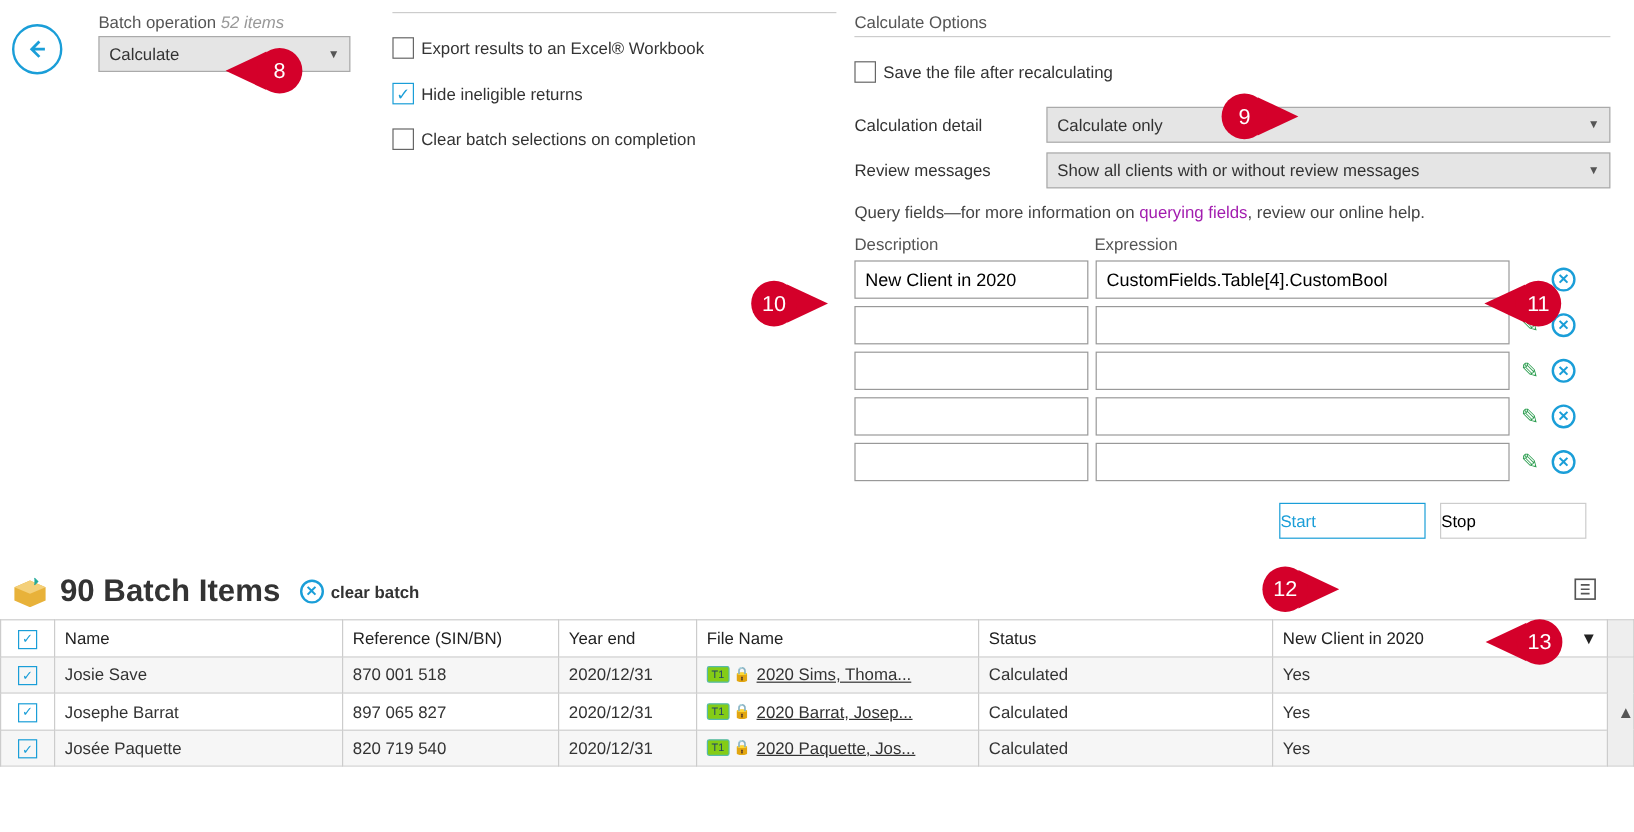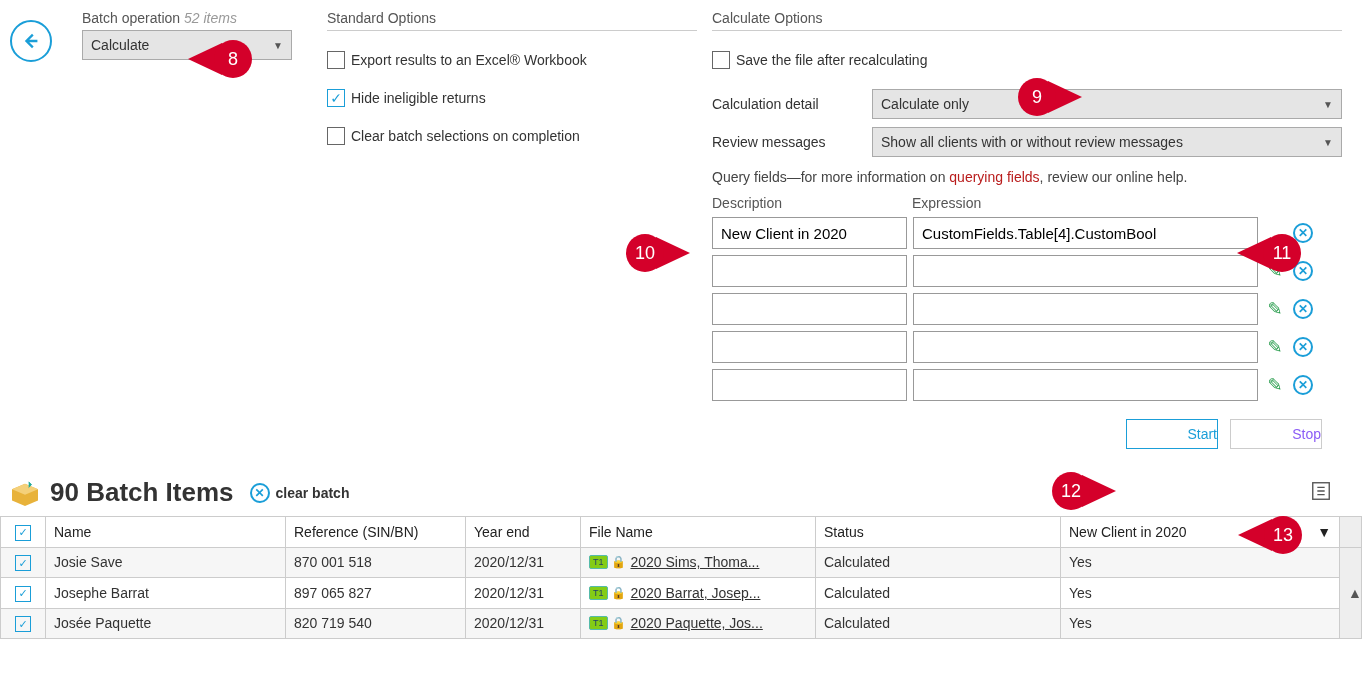--- a/index.html
+++ b/index.html
@@ -19,37 +19,37 @@
 .dropwide { width: 470px; }
 .dropdown .caret { font-size: 10px; color: #555; }
 
 .checkbox-row { display: flex; align-items: center; margin: 20px 0; cursor: pointer; }
 .cbox { width: 18px; height: 18px; border: 1.5px solid #666; margin-right: 6px; display: flex; align-items: center; justify-content: center; }
 .cbox.checked { border-color: #1a9ed8; color: #1a9ed8; }
 
 .calc-grid { display: grid; grid-template-columns: 150px 470px; gap: 8px 10px; align-items: center; margin-top: 10px; }
 
 .query-help { margin-top: 12px; color: #444; }
-.query-help a { color: #b91c1c; text-decoration: none; }
+.query-help a { color: #a21caf; text-decoration: none; }
 .query-headers { display: flex; margin-top: 10px; color: #555; }
 .query-headers .h-desc { width: 200px; }
 .query-headers .h-expr { width: 350px; }
 
 .query-row { display: flex; align-items: center; gap: 6px; margin-top: 6px; }
 .q-input { border: 1.5px solid #999; height: 32px; padding: 0 8px; font-size: 15px; }
 .q-desc { width: 195px; }
 .q-expr { width: 345px; }
 .icon-btn { width: 22px; height: 22px; display: flex; align-items: center; justify-content: center; cursor: pointer; }
 .icon-circle { width: 20px; height: 20px; border: 2px solid #1a9ed8; border-radius: 50%; color: #1a9ed8; font-size: 12px; font-weight: bold; display: flex; align-items: center; justify-content: center; }
 .icon-pencil { color: #2a9d4e; font-size: 18px; }
 
 .btn-row { display: flex; justify-content: flex-end; gap: 12px; margin-top: 18px; padding-right: 20px; }
-.btn { width: 92px; height: 30px; display: flex; align-items: center; justify-content: flex-end; border: 1px solid #aaa; cursor: pointer; }
+.btn { width: 122px; height: 30px; display: flex; align-items: center; justify-content: flex-start; border: 1px solid #aaa; cursor: pointer; }
 .btn.start { border-color: #1a9ed8; color: #1a9ed8; }
-.btn.stop { color: #8b5cf6; border-color: #ccc; }
+.btn.stop { color: #000000; border-color: #ccc; }
 
 .batch-header { display: flex; align-items: center; margin-top: 28px; padding: 0 10px; }
 .batch-icon { width: 30px; height: 26px; margin-right: 10px; }
 .batch-title { font-size: 26px; font-weight: 600; }
 .clear-batch { margin-left: 16px; display: flex; align-items: center; cursor: pointer; }
 .clear-batch .icon-circle { margin-right: 6px; }
 .clear-batch span.t { font-weight: 600; font-size: 14px; }
 .export-icon { margin-left: auto; margin-right: 20px; cursor: pointer; color: #555; }
 
 table { width: 100%; border-collapse: collapse; margin-top: 8px; table-layout: fixed; }
@@ -88,21 +88,20 @@
       <span>Batch operation</span>
       <span class="subtext">52 items</span>
     </div>
     <div class="dropdown" style="width:210px">
       <span>Calculate</span>
       <span class="caret">▼</span>
     </div>
   </div>
 
   <div class="col2">
-    <div class="label-title">Standard Options</div>
     <div style="border-top:1px solid #ccc; margin-bottom:6px;"></div>
     <div class="checkbox-row">
       <span class="cbox"></span>
       <span>Export results to an Excel® Workbook</span>
     </div>
     <div class="checkbox-row">
       <span class="cbox checked">✓</span>
       <span>Hide ineligible returns</span>
     </div>
     <div class="checkbox-row">

